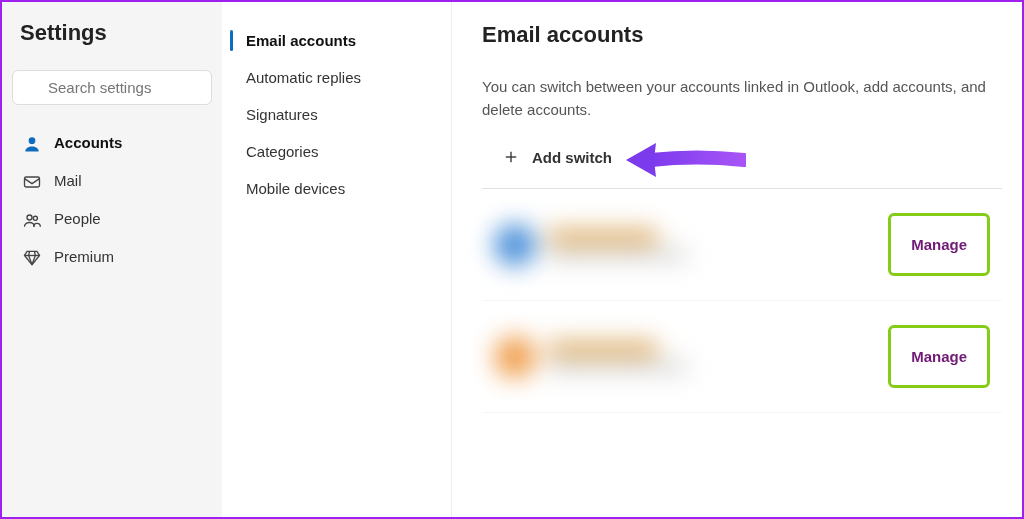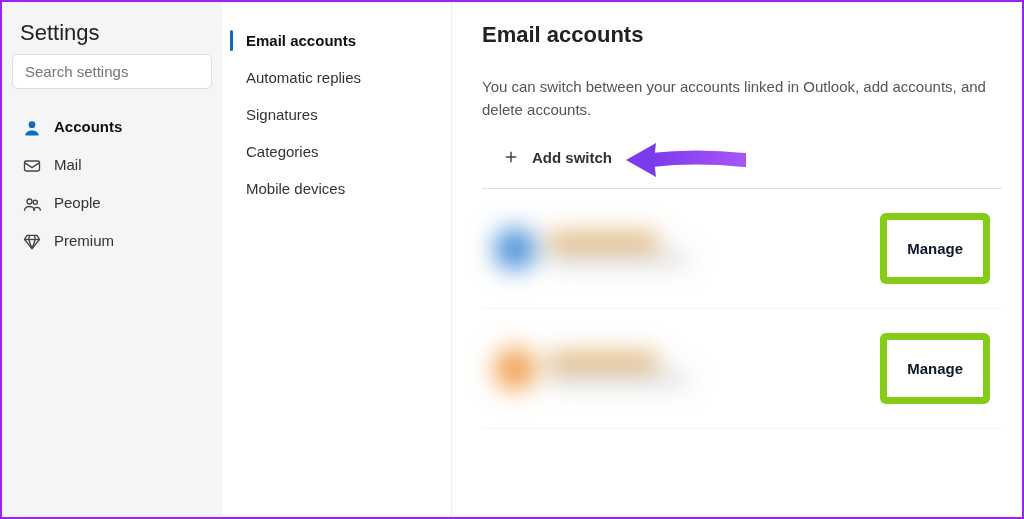--- a/index.html
+++ b/index.html
@@ -17,32 +17,32 @@
     }
     .sidebar-left {
       width: 220px;
       background: #f5f5f5;
       padding: 18px 10px;
       display: flex;
       flex-direction: column;
     }
     .settings-title {
       font-size: 22px;
-      font-weight: 400;
+      font-weight: 700;
       color: #222;
-      margin-bottom: 8px;
+      margin-bottom: 24px;
       margin-left: 8px;
     }
     .search-box {
       display: flex;
       align-items: center;
       background: #fff;
       border: 1px solid #ddd;
       border-radius: 6px;
-      padding: 8px 4px;
+      padding: 8px 27px;
       margin-bottom: 20px;
     }
     .search-box svg {
       width: 16px;
       height: 16px;
       margin-right: 8px;
       color: #666;
     }
     .search-input {
       border: none;
@@ -174,26 +174,26 @@
       margin-bottom: 6px;
     }
     .account-text .line2 {
       width: 140px;
       height: 10px;
       background: #ccc;
       border-radius: 3px;
     }
     .manage-btn {
       padding: 20px 20px;
-      border: 7px solid #84cc16;
+      border: 3px solid #84cc16;
       border-radius: 6px;
       background: #fff;
       font-size: 15px;
       font-weight: 600;
-      color: #0f172a;
+      color: #701a75;
       cursor: pointer;
     }
     .arrow-annotation {
       position: absolute;
       top: 133px;
       left: 174px;
       pointer-events: none;
     }
   </style>
 </head>

